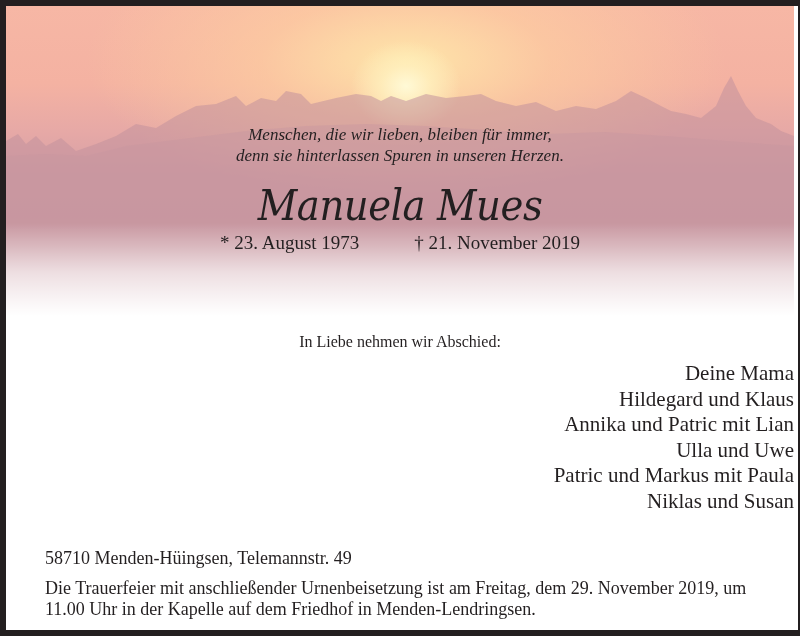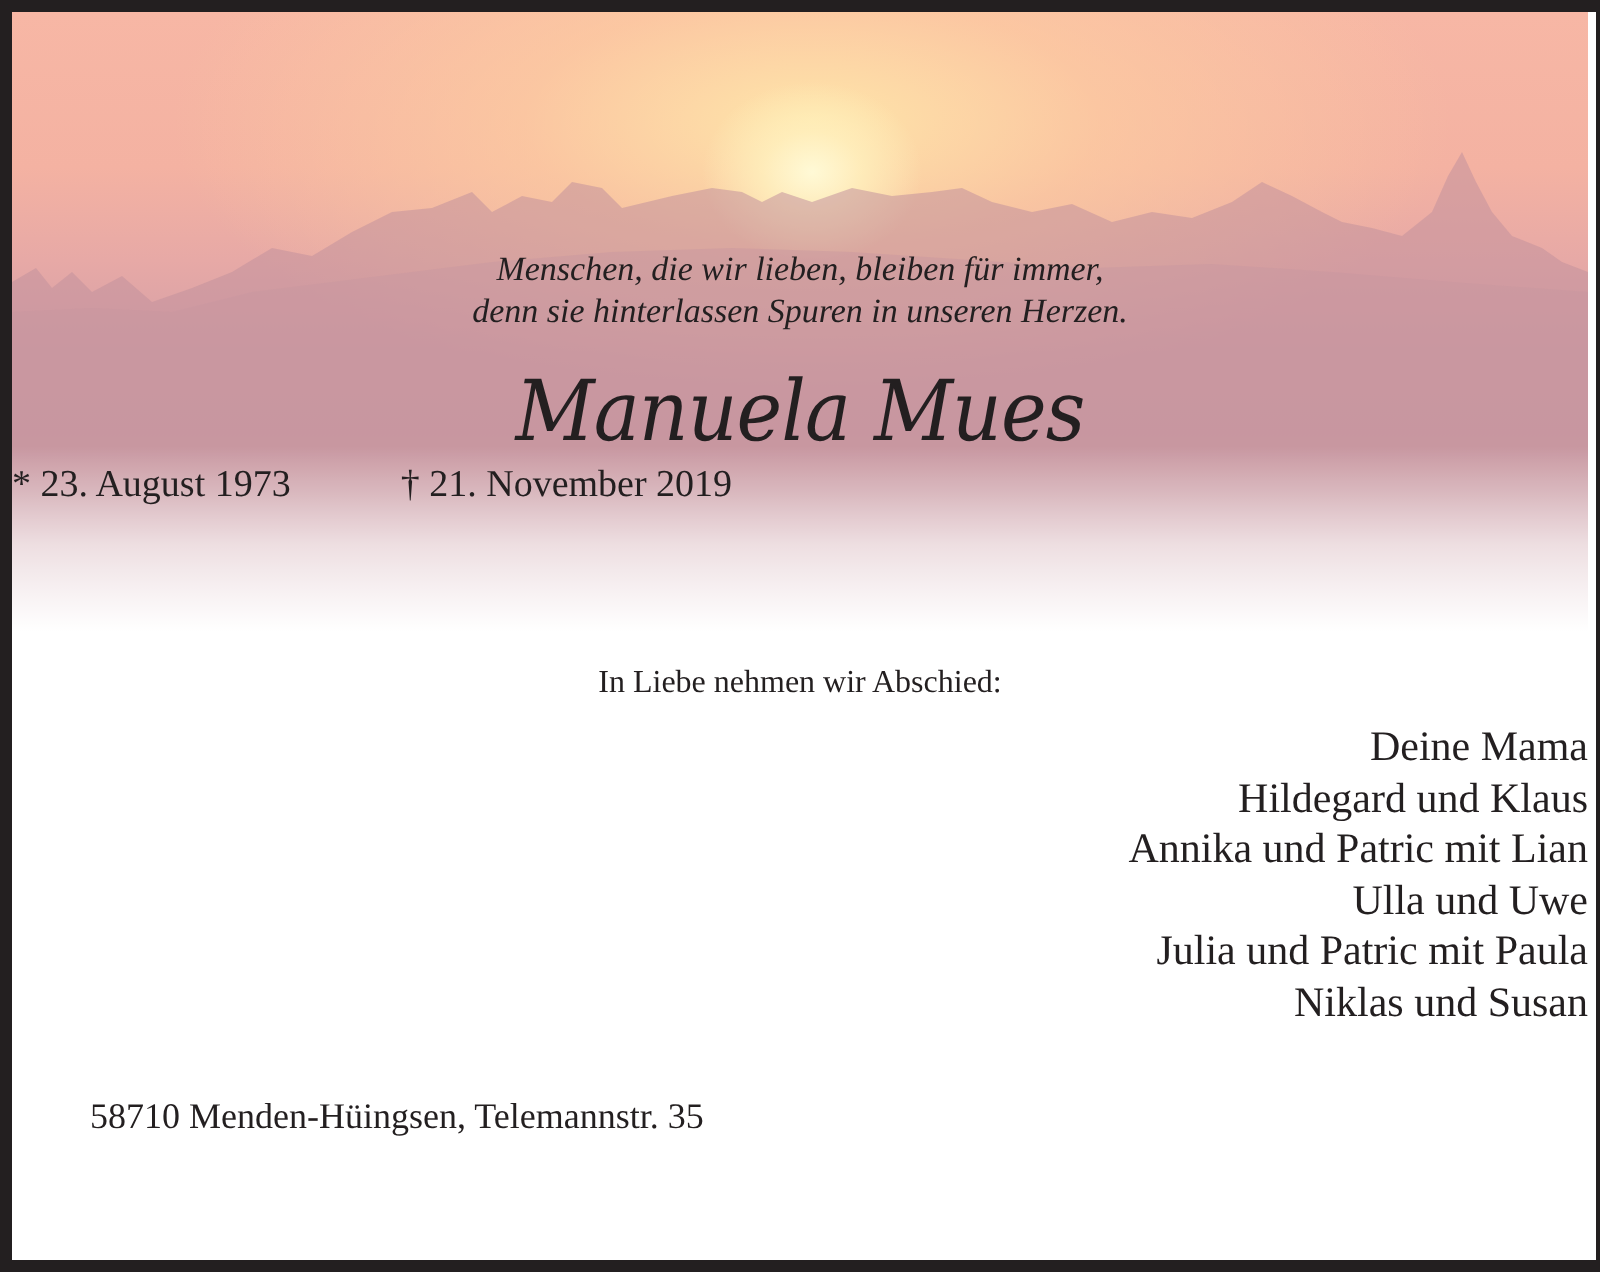--- a/index.html
+++ b/index.html
@@ -38,21 +38,21 @@
     }
     .name {
       position: absolute; top: 176px; left: 0; width: 788px;
       text-align: center; font-style: italic; font-size: 42px; line-height: 48px;
       font-family: "DejaVu Serif", "Liberation Serif", serif;
       letter-spacing: -0.5px;
       transform: scaleX(0.92);
     }
     .dates {
       position: absolute; top: 225px; left: 0; width: 788px;
-      font-size: 19px; line-height: 24px;
+      text-align: center; font-size: 19px; line-height: 24px;
     }
     .dates span { display: inline-block; }
     .dates .birth { margin-right: 55px; }
     .intro {
       position: absolute; top: 270px; left: 39px; width: 745px;
       font-size: 18px; line-height: 22px;
     }
     .farewell {
       position: absolute; top: 326px; left: 0; width: 788px;
       text-align: center; font-size: 16px; line-height: 20px;
@@ -96,20 +96,21 @@
     </div>
 
 
     <div class="farewell">In Liebe nehmen wir Abschied:</div>
 
     <div class="mourners">
       <div>Deine Mama</div>
       <div>Hildegard und Klaus</div>
       <div>Annika und Patric mit Lian</div>
       <div>Ulla und Uwe</div>
-      <div>Julia und Patric mit Paula</div>
+      <div>Patric und Markus mit Paula</div>
       <div>Niklas und Susan</div>
     </div>
 
-    <div class="address"><b>58710 Menden-Hüingsen,</b><span> Telemannstr. 35</span></div>
+    <div class="address"><b>58710 Menden-Hüingsen,</b><span> Telemannstr. 49</span></div>
 
+    <div class="ceremony">Die Trauerfeier mit anschließender Urnenbeisetzung ist am Freitag, dem 29. November 2019, um 11.00 Uhr in der Kapelle auf dem Friedhof in Menden-Lendringsen.</div>
   </div>
 </div>
 
 </body></html>

